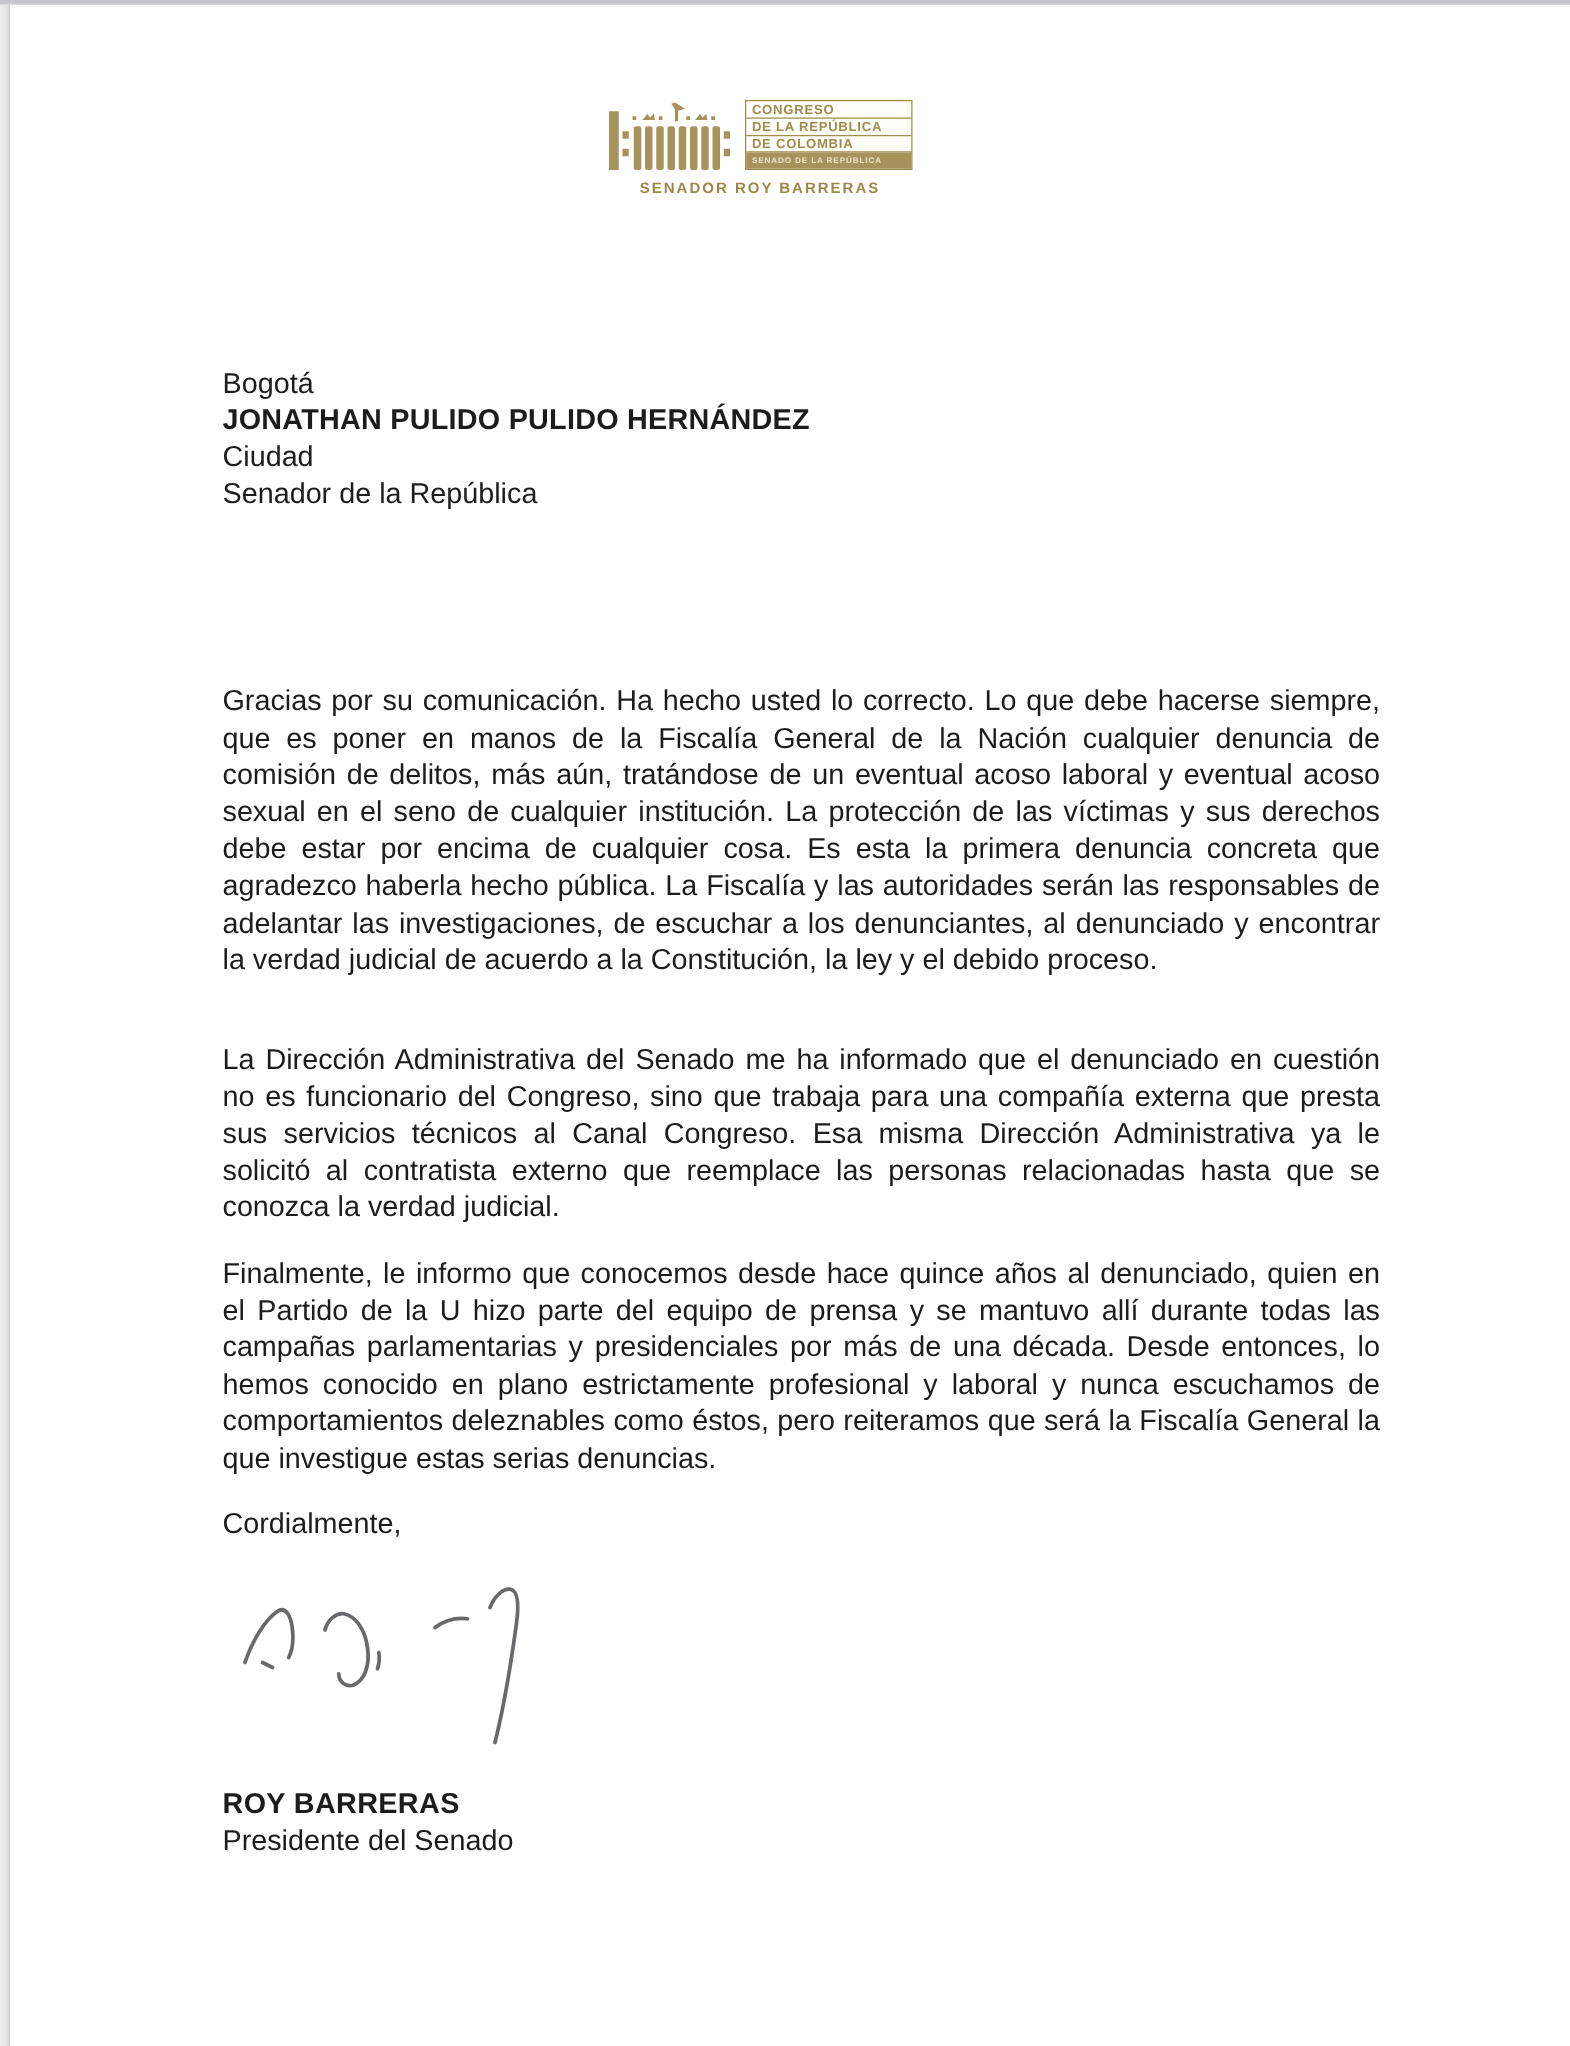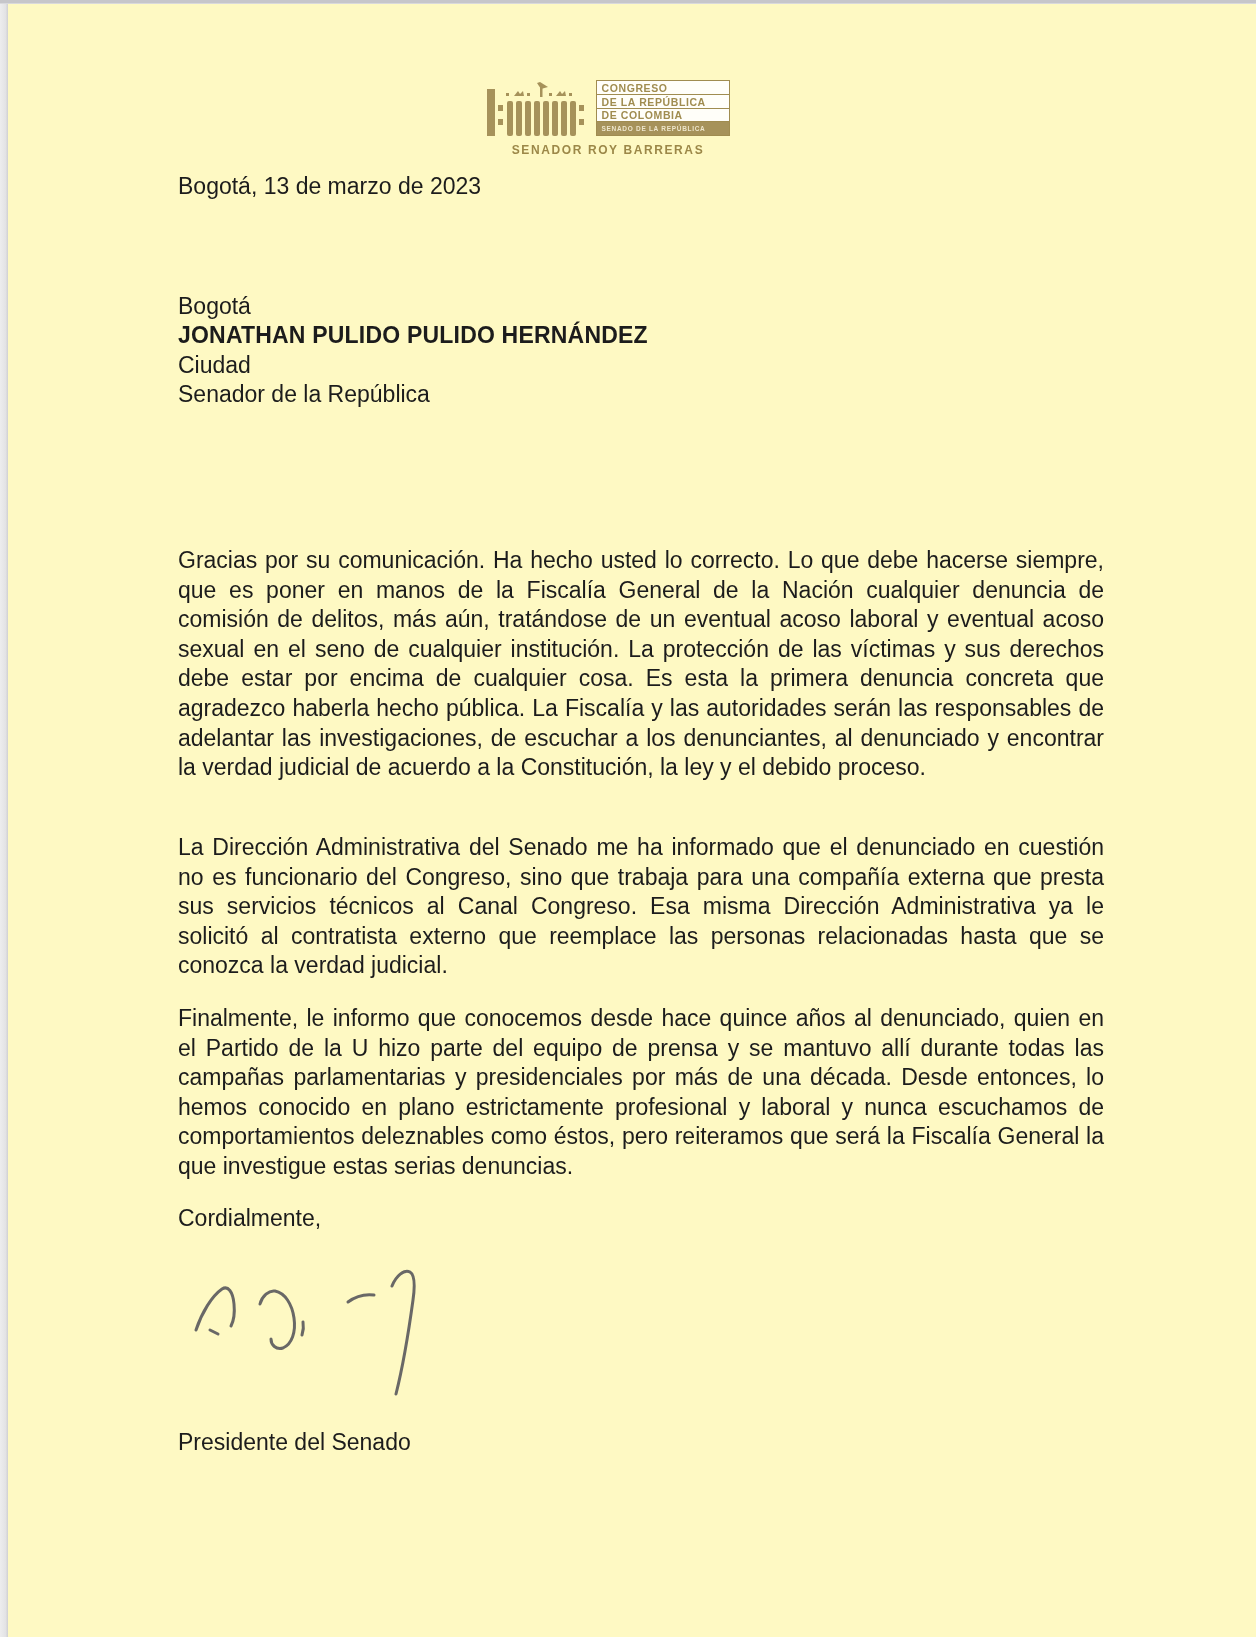--- a/index.html
+++ b/index.html
@@ -1,21 +1,21 @@
 <!DOCTYPE html>
 <html><head>
 <meta charset="utf-8">
 <style>
   * { margin: 0; padding: 0; box-sizing: border-box; }
   html, body { background: #c9c9cd; }
   .page {
     position: relative;
     width: 1256px;
     height: 1637px;
-    background: #fef9c3;
+    background: #ffffff;
     font-family: "Liberation Sans", sans-serif;
     color: #1c1c1c;
     overflow: hidden;
   }
   
   .edge-top {
     position: absolute; left: 0; top: 0; width: 1256px; height: 4px;
     background: #c6c6ca; border-bottom: 1px solid #d9d9dc;
   }
   .edge-left {
@@ -118,21 +118,20 @@
       <div class="logo-box">
         <div class="org-line">CONGRESO</div>
         <div class="org-line">DE LA REPÚBLICA</div>
         <div class="org-line">DE COLOMBIA</div>
         <div class="org-sub">SENADO DE LA REPÚBLICA</div>
       </div>
     </div>
     <div class="logo-banner">SENADOR ROY BARRERAS</div>
   </div>
 
-  <div class="txt date-line">Bogotá, 13 de marzo de 2023</div>
 
   <div class="txt recipient">
     <div>Bogotá</div>
     <div class="bold">JONATHAN PULIDO PULIDO HERNÁNDEZ</div>
     <div>Ciudad</div>
     <div>Senador de la República</div>
   </div>
 
 
   <p class="txt para p1">Gracias por su comunicación. Ha hecho usted lo correcto. Lo que debe hacerse siempre, que es poner en manos de la Fiscalía General de la Nación cualquier denuncia de comisión de delitos, más aún, tratándose de un eventual acoso laboral y eventual acoso sexual en el seno de cualquier institución. La protección de las víctimas y sus derechos debe estar por encima de cualquier cosa. Es esta la primera denuncia concreta que agradezco haberla hecho pública. La Fiscalía y las autoridades serán las responsables de adelantar las investigaciones, de escuchar a los denunciantes, al denunciado y encontrar la verdad judicial de acuerdo a la Constitución, la ley y el debido proceso.</p>
@@ -146,15 +145,16 @@
       <path d="M14 78 C20 60 30 44 40 37 C46 33 51 40 52 52 C53 62 51 70 49 74"></path>
       <path d="M28 78 L36 82"></path>
       <path d="M78 52 C80 44 87 38 93 39 C103 41 110 52 112 66 C114 80 110 92 101 96 C94 98 89 93 89 87"></path>
       <path d="M121 70 C122 76 121 80 120 83"></path>
       <path d="M166 50 C174 44 184 42 192 43"></path>
       <path d="M210 34 C214 24 222 17 228 20 C233 23 233 34 231 48 C228 70 222 110 214 142"></path>
     </g>
   </svg>
 
   <div class="txt signer">
+    <div class="name">ROY BARRERAS</div>
     <div>Presidente del Senado</div>
   </div>
 </div>
 
 </body></html>

